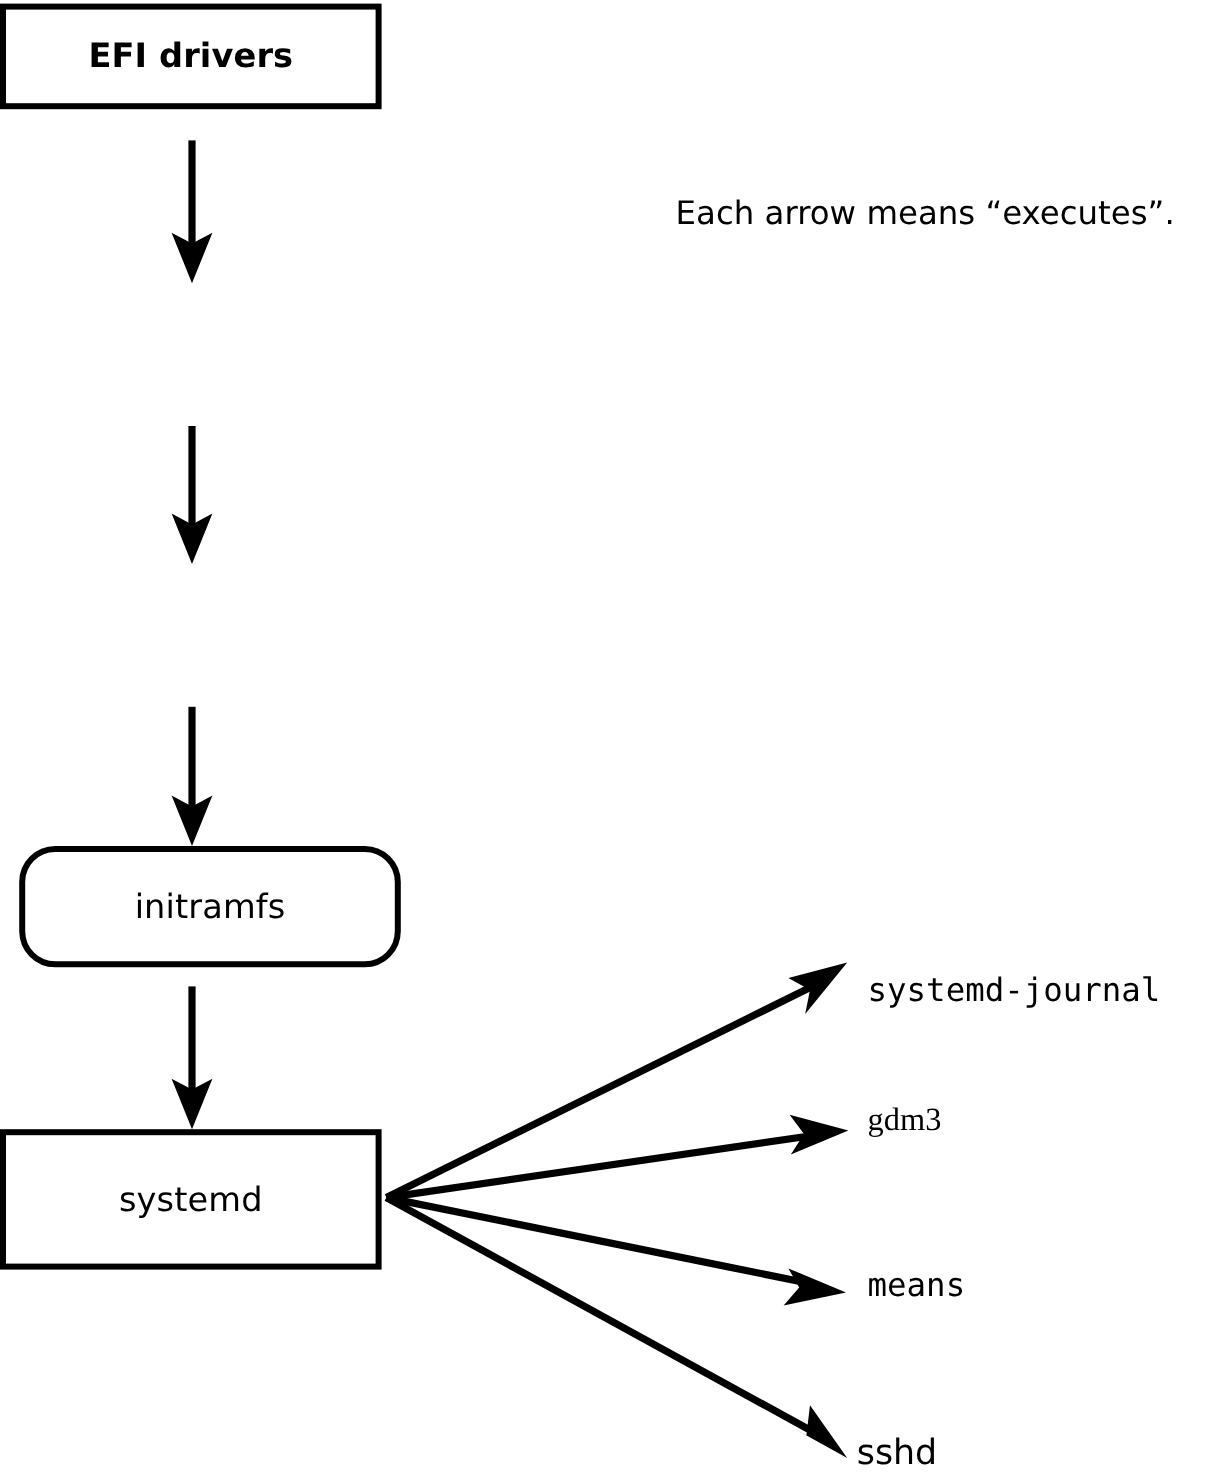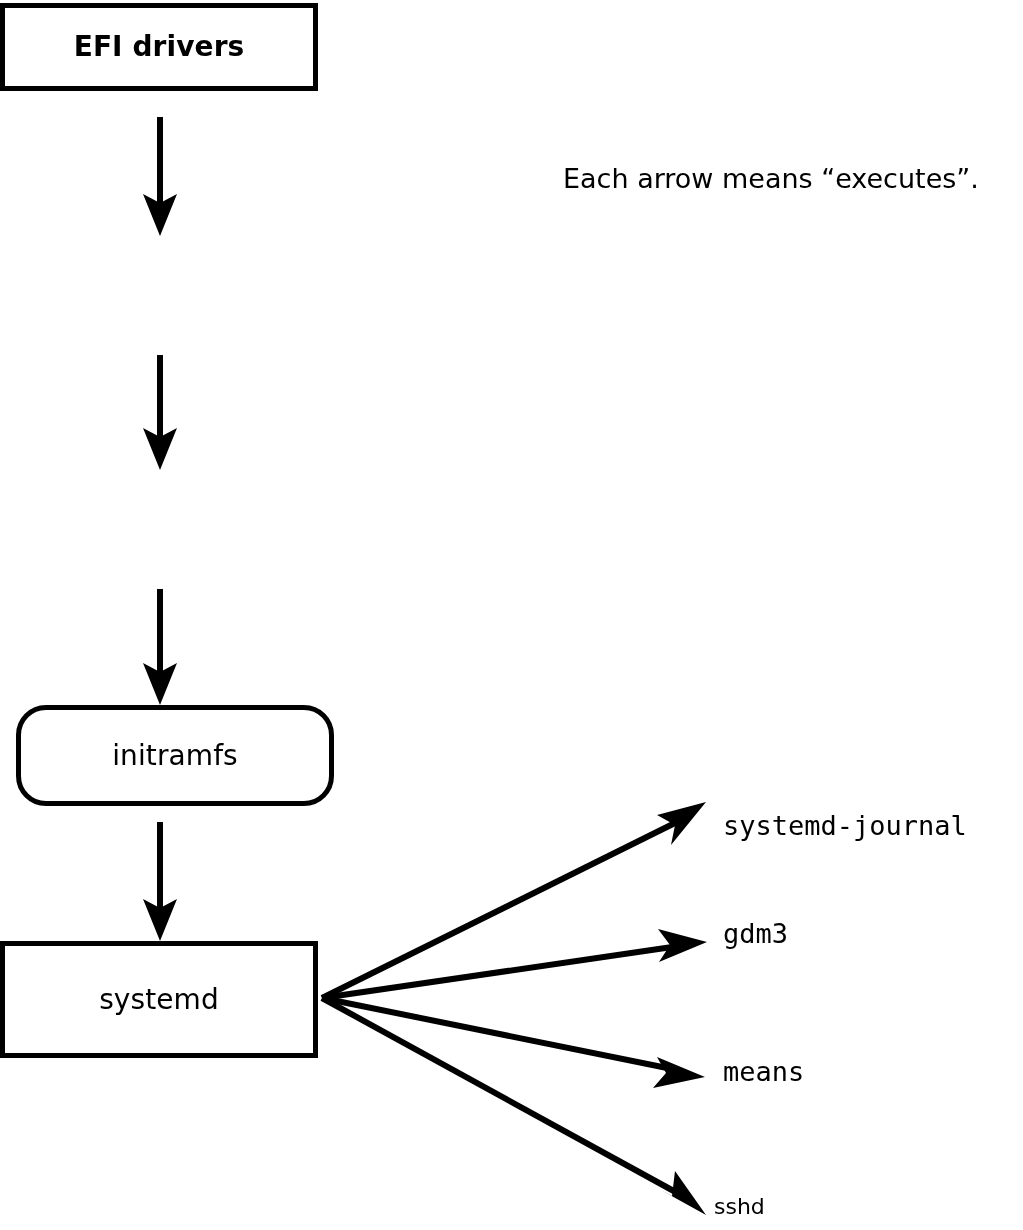--- a/index.html
+++ b/index.html
@@ -56,21 +56,21 @@
     white-space: nowrap;
     line-height: 1;
   }
   .leaf-label.mono {
     font-family: "DejaVu Sans Mono", monospace;
     font-size: 27px;
     letter-spacing: 0px;
   }
   .leaf-label.sans {
     font-family: "DejaVu Sans", sans-serif;
-    font-size: 22px;
+    font-size: 29px;
   }
 </style>
 </head>
 <body>
 
 <div id="canvas">
 
   <svg id="diagram-svg" viewBox="0 0 1023 1230" xmlns="http://www.w3.org/2000/svg">
 
     <g>
@@ -119,19 +119,19 @@
   </div>
 
   <div class="stage-box" style="left:0px; top:941px; width:318px; height:117px;">
     <span class="stage-box-label">systemd</span>
   </div>
 
   <div class="caption" style="left:563px; top:165px;text-align:right;">Each arrow means “executes”.</div>
 
   <div class="leaf-label mono" style="left:723px; top:778px;margin-top:34px;">systemd-journal</div>
 
-  <div class="leaf-label mono" style="left:723px; top:920px;">gdm3</div>
+  <div class="leaf-label mono" style="left:723px; top:920px;font-family:Liberation Serif, serif;">gdm3</div>
 
   <div class="leaf-label mono" style="left:723px; top:1058px;">means</div>
 
   <div class="leaf-label sans" style="left:714px; top:1196px;">sshd</div>
 
 </div>
 
 </body></html>

